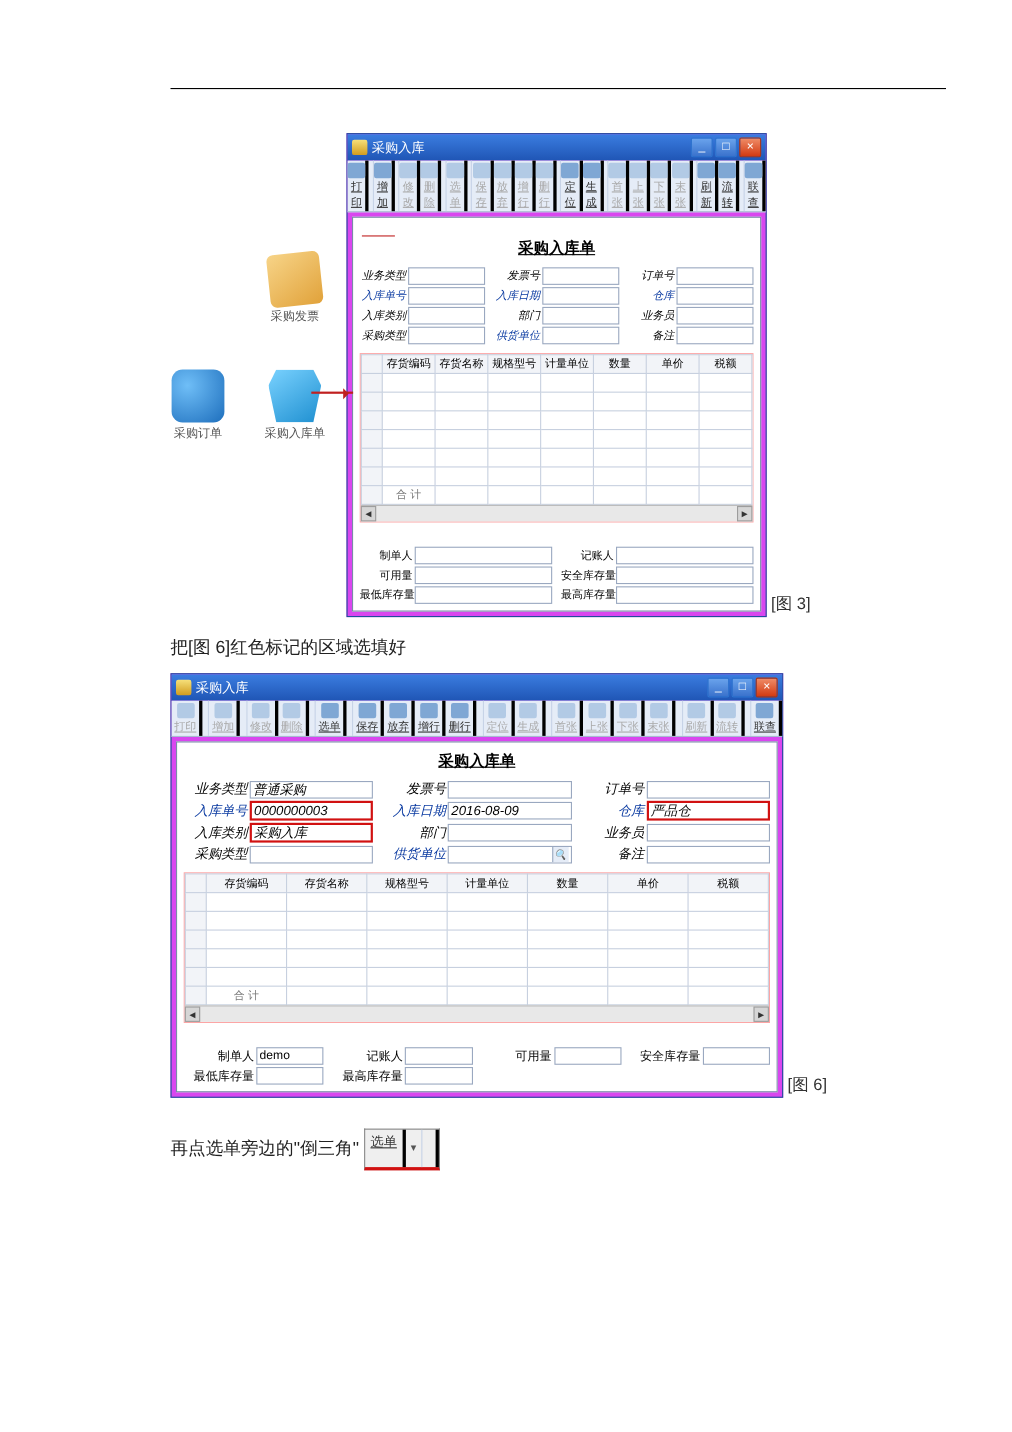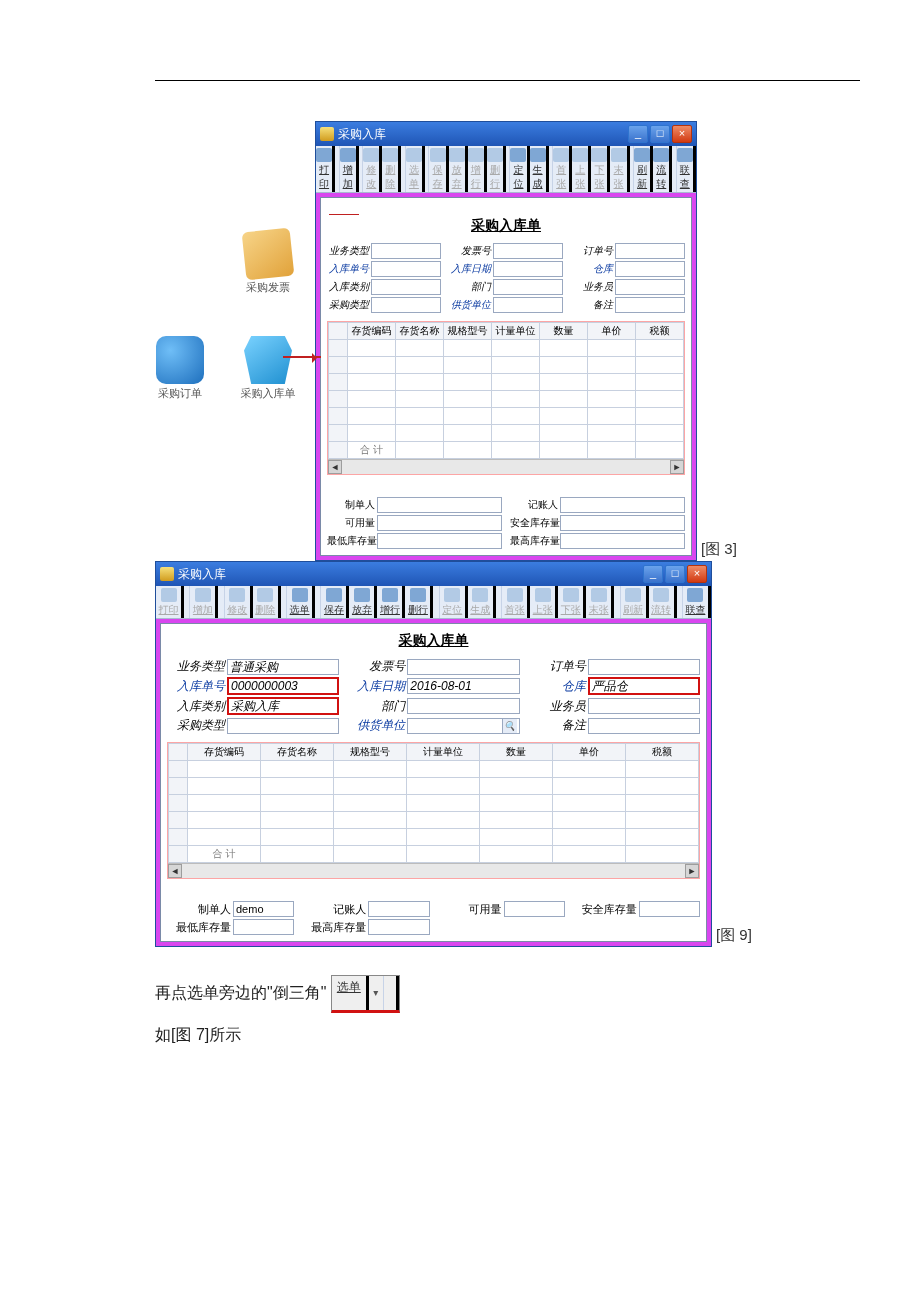--- a/index.html
+++ b/index.html
@@ -523,20 +523,21 @@
               <span class="lab" style="width: 48px;">最高库存量</span>
               <span class="inp"></span>
             </div>
           </div>
       </div>
     </div>
 
     <div class="cap">[图 3]</div>
   </div>
 
+  <div class="doctext">把[图 6]红色标记的区域选填好</div>
 
   <div class="fig6-wrap">
     <div class="window win-l">
       <div class="titlebar">
         <div class="tb-icon"></div>
         <span>采购入库</span>
         <div class="winbtns">
           <div class="winbtn">_</div>
           <div class="winbtn">□</div>
           <div class="winbtn close">×</div>
@@ -638,21 +639,21 @@
             <div class="fld">
               <span class="lab">订单号</span>
               <span class="inp"></span>
             </div>
             <div class="fld">
               <span class="lab blue">入库单号</span>
               <span class="inp redbox">0000000003</span>
             </div>
             <div class="fld">
               <span class="lab blue">入库日期</span>
-              <span class="inp">2016-08-01</span>
+              <span class="inp">2016-08-09</span>
             </div>
             <div class="fld">
               <span class="lab blue">仓库</span>
               <span class="inp redbox">严品仓</span>
             </div>
             <div class="fld">
               <span class="lab">入库类别</span>
               <span class="inp redbox">采购入库</span>
             </div>
             <div class="fld">
@@ -782,29 +783,28 @@
               <span class="lab" style="width: 64px;">最低库存量</span>
               <span class="inp"></span>
             </div>
             <div class="fld">
               <span class="lab" style="width: 64px;">最高库存量</span>
               <span class="inp"></span>
             </div>
           </div>
       </div>
     </div>
-    <div class="cap">[图 9]</div>
+    <div class="cap">[图 6]</div>
   </div>
 
   <div class="doctext" style="margin-top:28px;">
     <span>再点选单旁边的"倒三角"</span>
     <span class="snippet redunder">
       <span class="tbtn">
         <span class="ico"></span>
         <span>选单</span>
       </span>
       <span class="drop">▾</span>
       <span class="tbtn dis" style="width:12px;"></span>
     </span>
   </div>
-  <div class="doctext" style="margin-top:12px;">如[图 7]所示</div>
 
 </div>
 
 </body></html>

